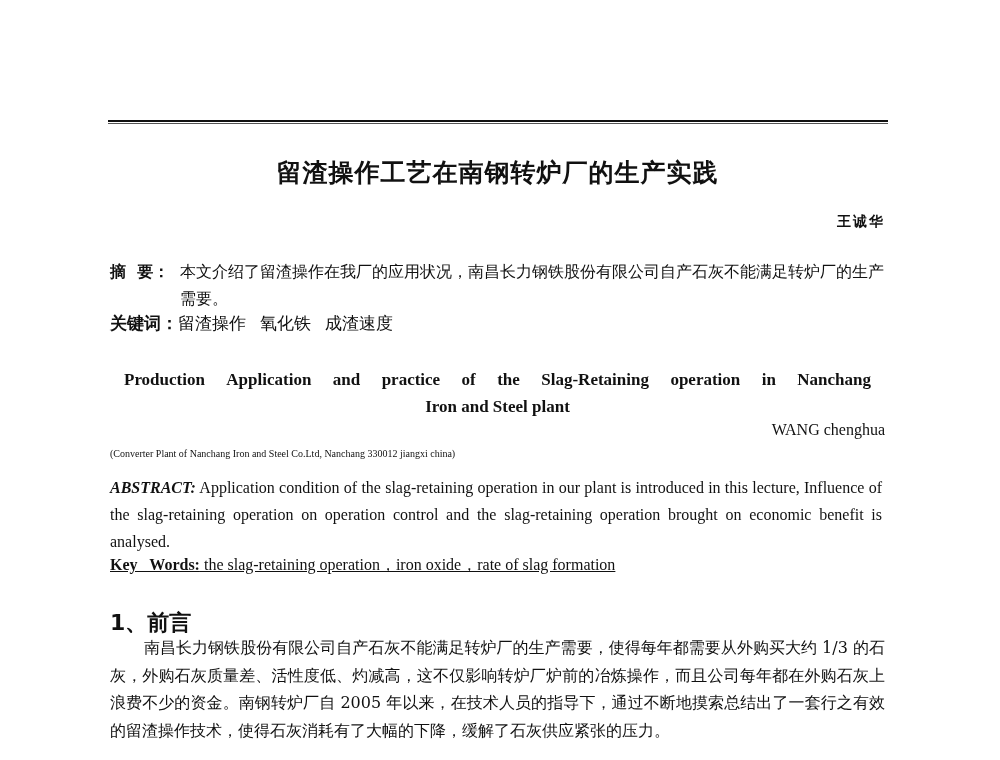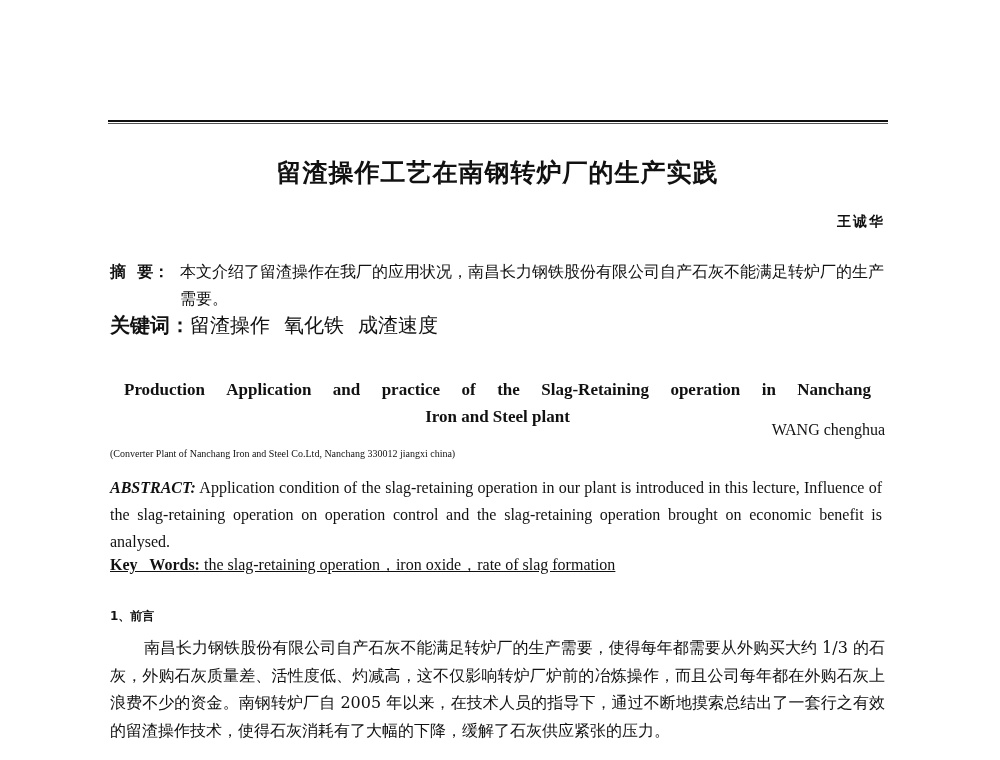--- a/index.html
+++ b/index.html
@@ -84,42 +84,41 @@
       font-weight: bold;
       white-space: pre;
     }
     .abstract-cn .body {
       margin-left: 70px;
     }
     .keywords-cn {
       position: absolute;
       left: 110px;
       top: 312px;
-      font-size: 20px;
+      font-size: 17px;
       white-space: pre;
     }
     .keywords-cn .label { font-weight: bold; }
     .kw-item { margin-right: 14px; }
 
     .title-en {
       position: absolute;
       left: 110px;
       width: 775px;
       top: 366px;
       font-family: "Liberation Serif", "DejaVu Serif", serif;
       font-weight: bold;
       font-size: 17px;
       line-height: 27px;
     }
     .title-en .line1 {
       display: flex;
       justify-content: space-between;
       padding-left: 14px;
       padding-right: 14px;
-      margin-top: 10px;
     }
     .title-en .line2 {
       text-align: center;
     }
     .author-en {
       position: absolute;
       left: 110px; width: 775px;
       top: 421px;
       text-align: right;
       font-family: "Liberation Serif", "DejaVu Serif", serif;
@@ -152,21 +151,21 @@
       white-space: pre;
       text-decoration: underline;
     }
     .keywords-en .label { font-weight: bold; }
 
     .section-head {
       position: absolute;
       left: 110px;
       top: 608px;
       font-family: "DejaVu Sans", "Liberation Sans", sans-serif;
-      font-size: 12px;
+      font-size: 22px;
       font-weight: bold;
     }
     .section-body {
       position: absolute;
       left: 110px;
       top: 634px;
       width: 775px;
       font-size: 16px;
       line-height: 27.5px;
       text-indent: 34px;

